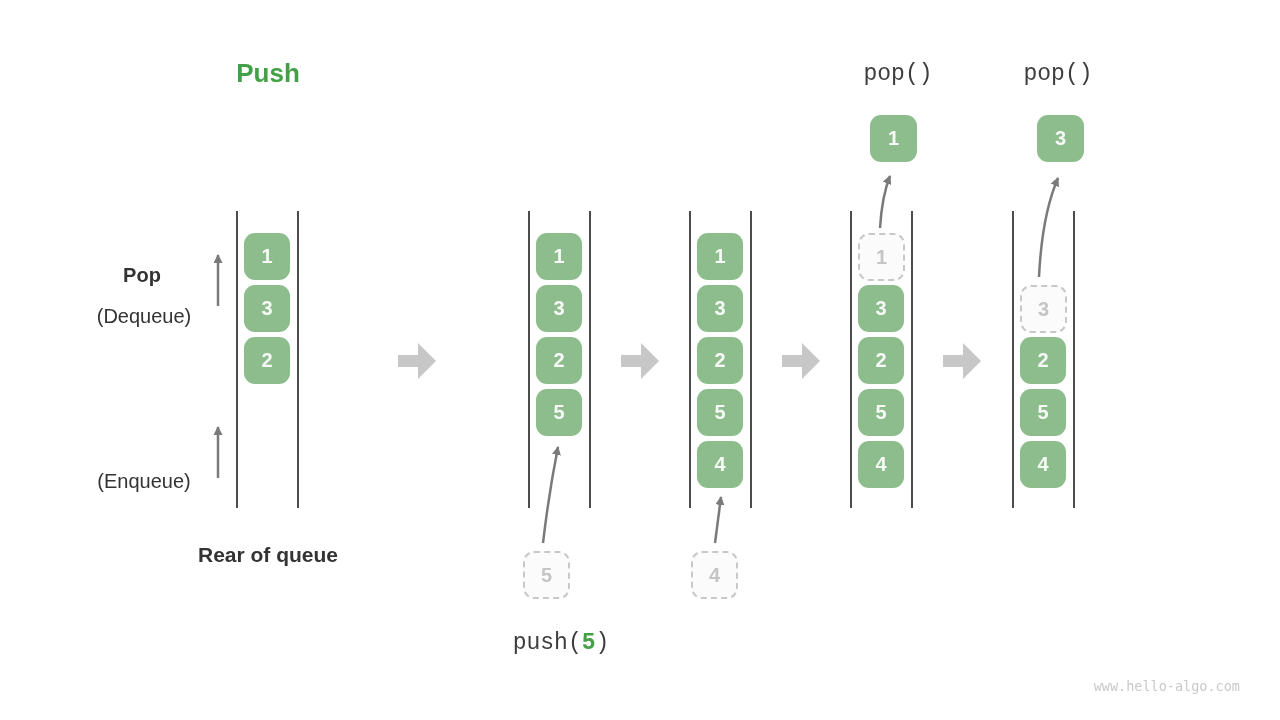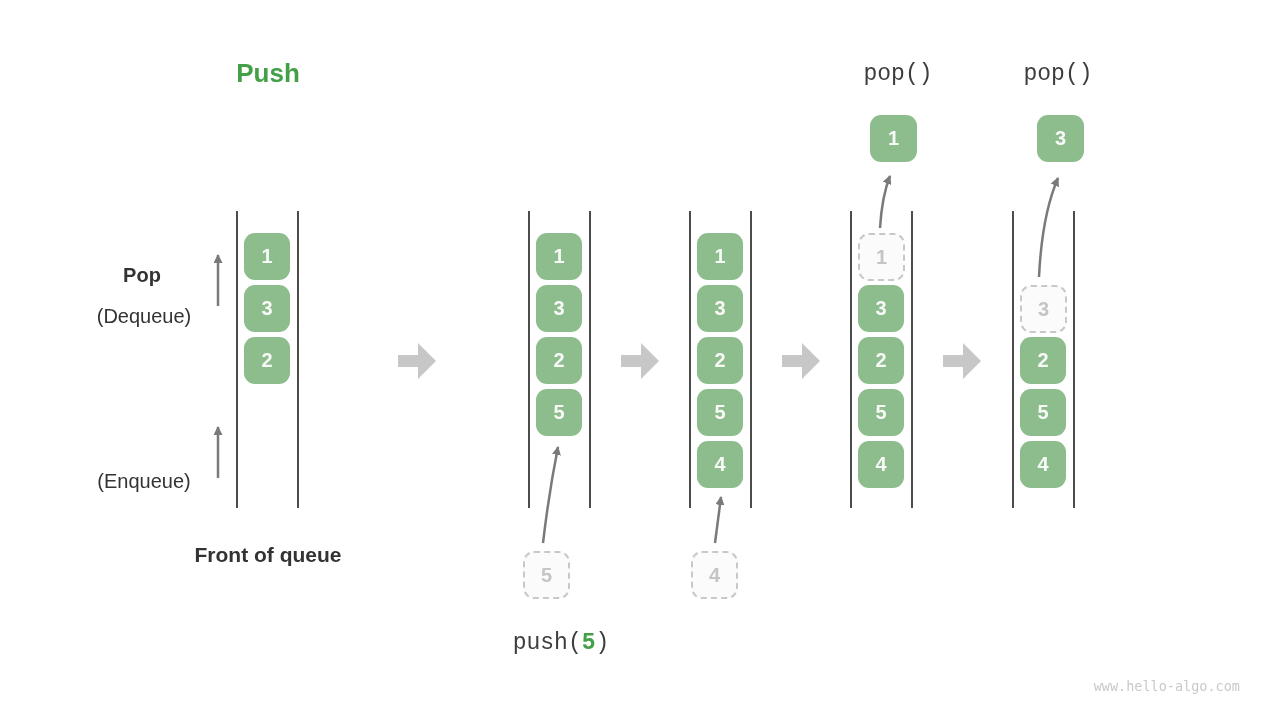--- a/index.html
+++ b/index.html
@@ -35,21 +35,21 @@
 </style>
 </head>
 <body>
 
 <div id="canvas">
 
   <div class="lbl title" style="left:168px;top:58px;width:200px;">Push</div>
   <div class="lbl bold" style="left:42px;top:263px;width:200px;">Pop</div>
   <div class="lbl" style="left:44px;top:304px;width:200px;">(Dequeue)</div>
   <div class="lbl" style="left:44px;top:469px;width:200px;">(Enqueue)</div>
-  <div class="lbl big bold" style="left:168px;top:542px;width:200px;">Front of queue</div>
+  <div class="lbl big bold" style="left:168px;top:542px;width:200px;">Rear of queue</div>
 
   <div class="code" style="left:838px;top:61px;width:120px;">pop()</div>
   <div class="code" style="left:998px;top:61px;width:120px;">pop()</div>
   <div class="code" style="left:481px;top:630px;width:160px;"><span>push(</span><span class="arg">5</span><span>)</span></div>
 
   <div class="rail" style="left:236px;"></div>
   <div class="rail" style="left:297px;"></div>
   <div class="rail" style="left:528px;"></div>
   <div class="rail" style="left:589px;"></div>
   <div class="rail" style="left:689px;"></div>

